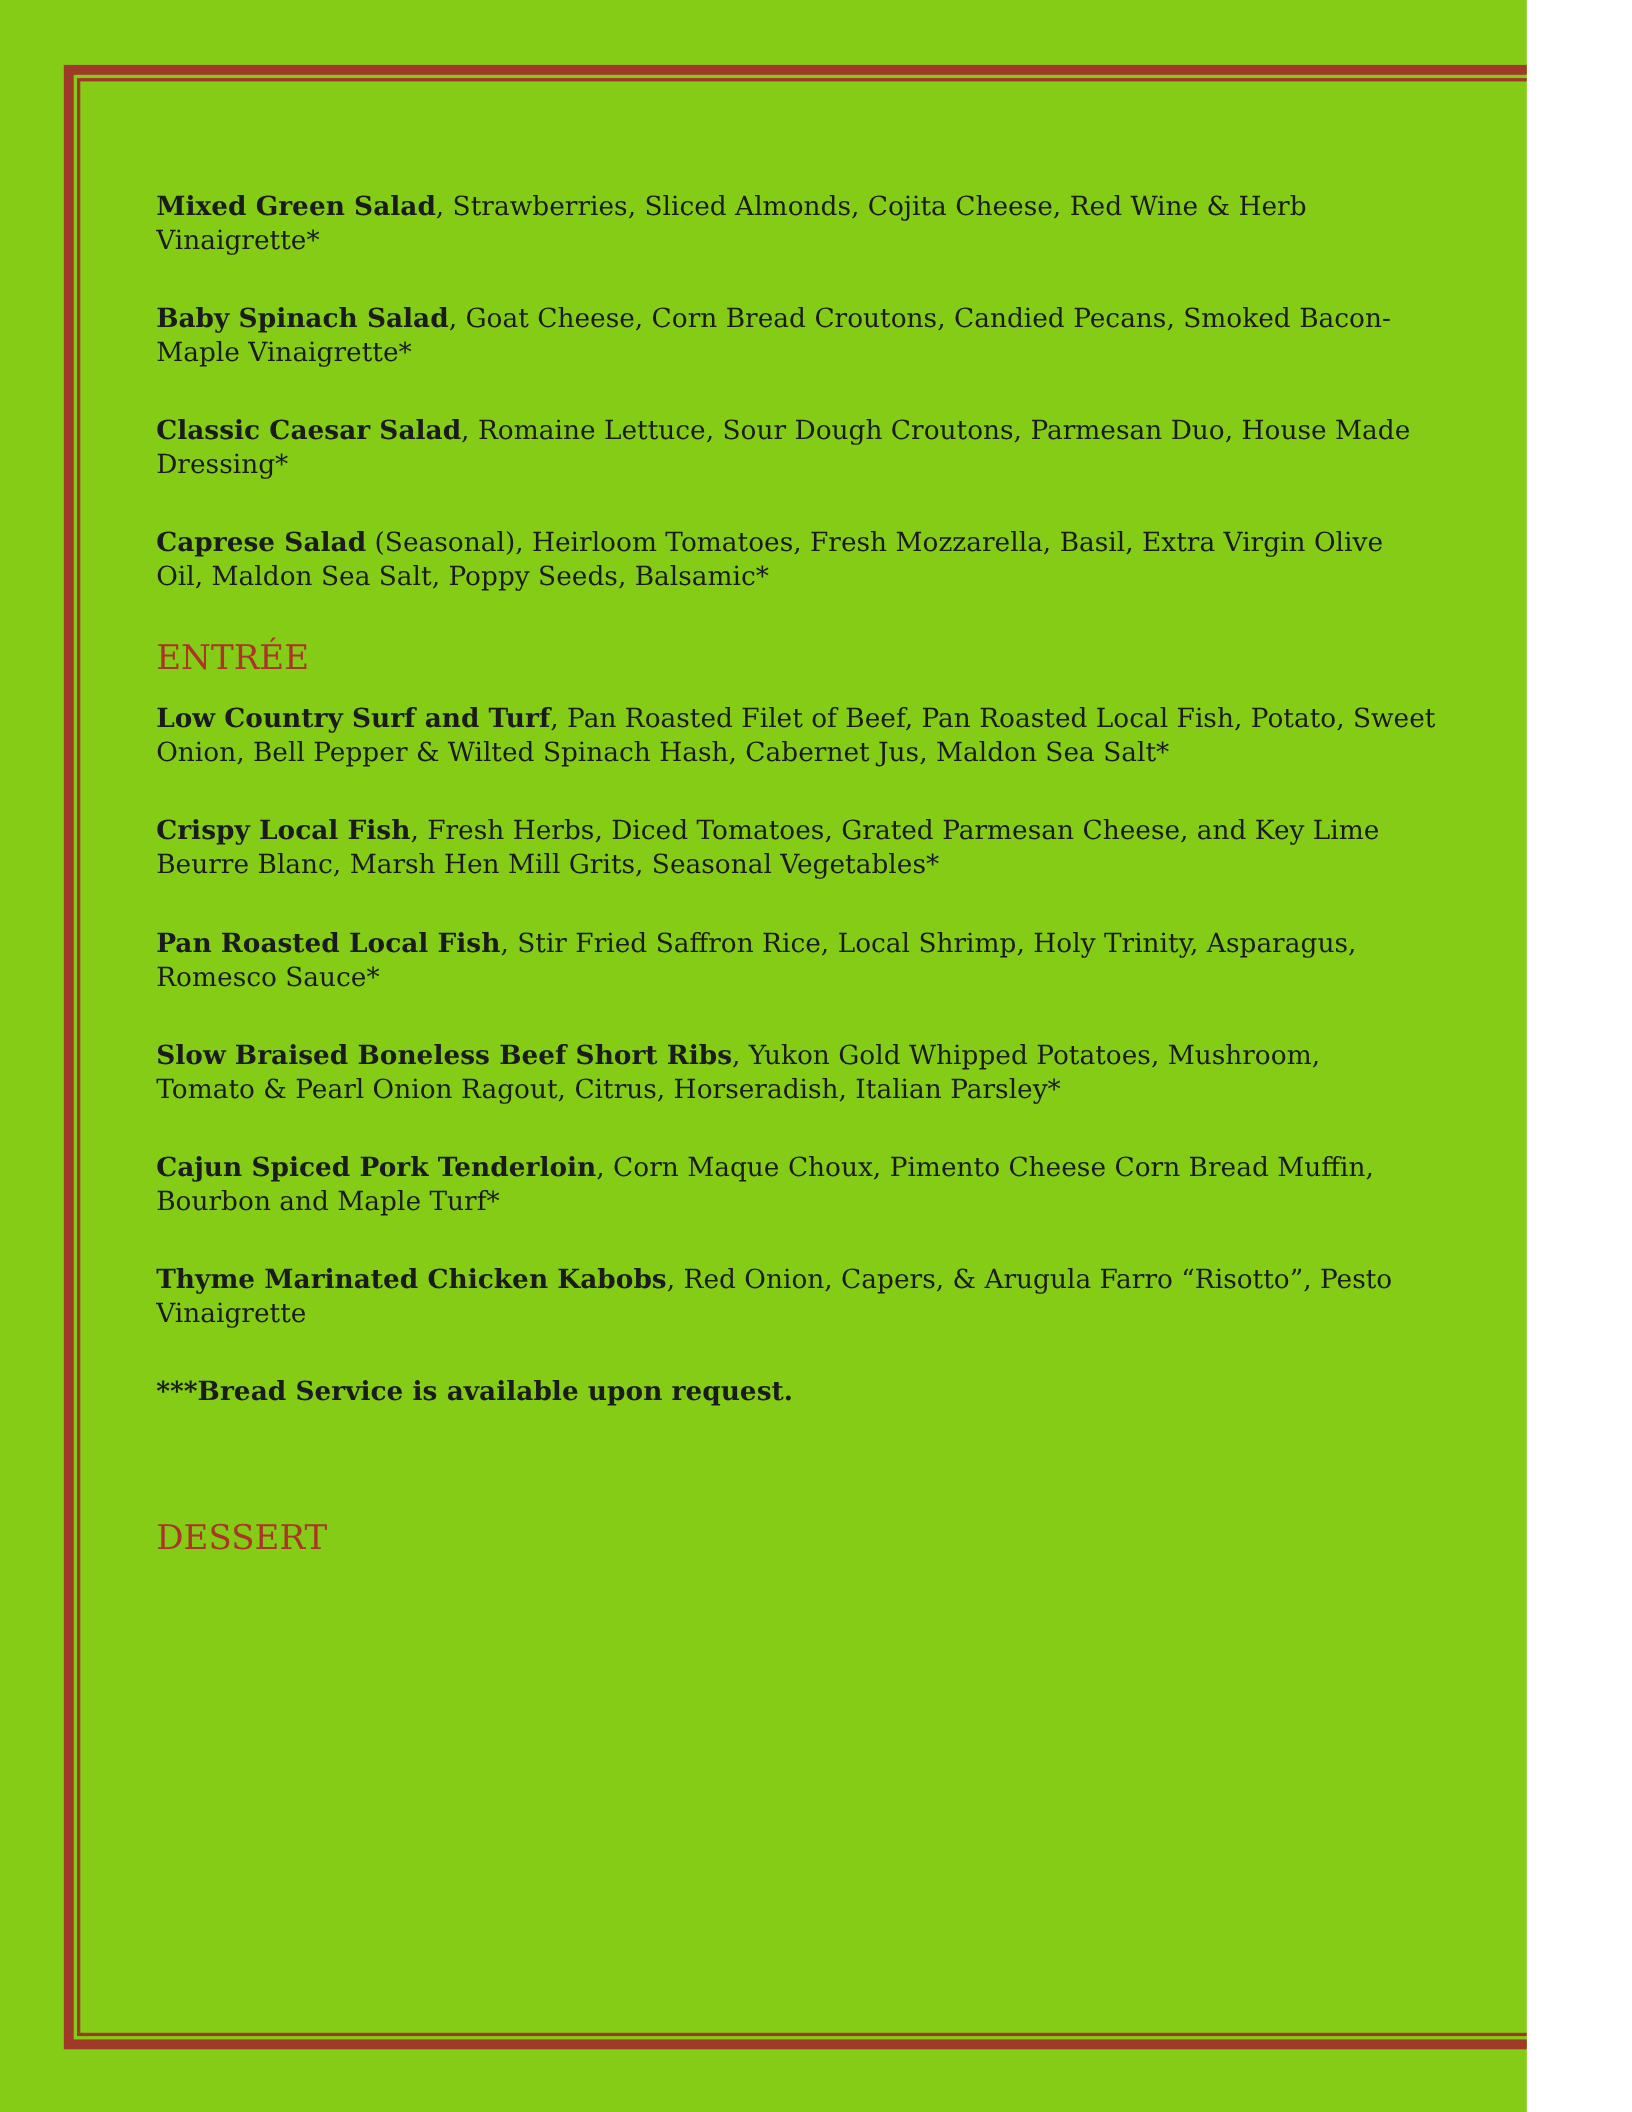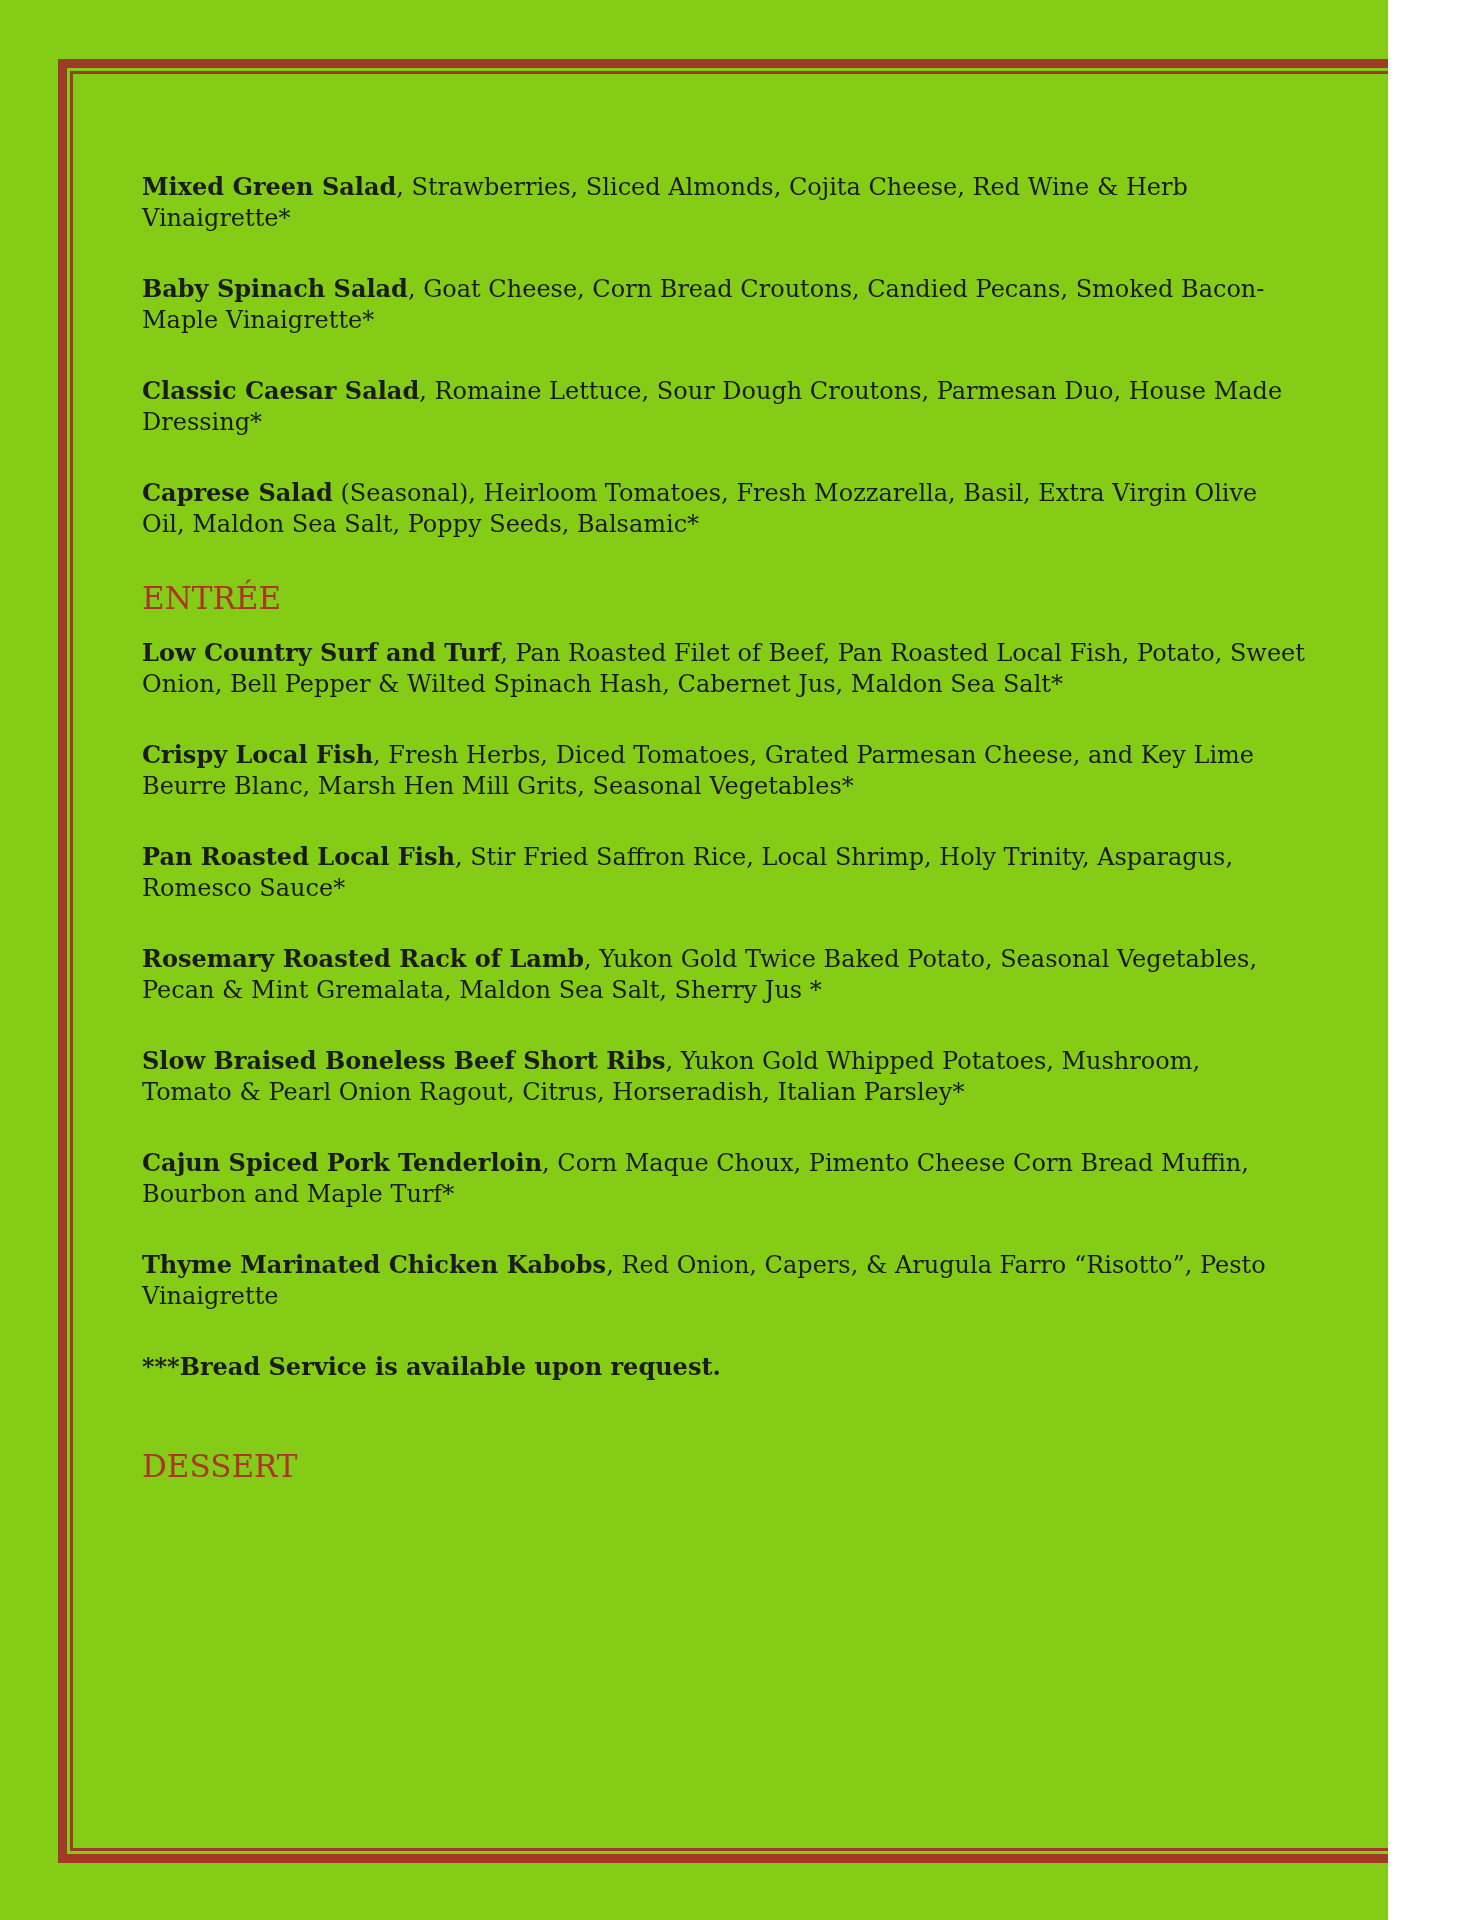--- a/index.html
+++ b/index.html
@@ -50,21 +50,21 @@
   h2.section-heading {
     font-family: "DejaVu Serif", "Liberation Serif", serif;
     color: #ab3526;
     font-size: 31px;
     line-height: 38px;
     font-weight: 400;
     margin: 0 0 20px 0;
     white-space: nowrap;
   }
   h2.dessert {
-    margin-top: 64px;
+    margin-top: 98px;
     margin-bottom: 51px;
   }
   .bread-note {
     margin: 0 0 39px 0;
     white-space: nowrap;
   }
   .single-line {
     margin: 0;
     white-space: nowrap;
   }
@@ -108,24 +108,20 @@
           <span class="line"><strong>Crispy Local Fish</strong><span>, Fresh Herbs, Diced Tomatoes, Grated Parmesan Cheese, and Key Lime</span></span><br>
           <span class="line">Beurre Blanc, Marsh Hen Mill Grits, Seasonal Vegetables*</span>
         </p>
 
         <p class="menu-item">
           <span class="line"><strong>Pan Roasted Local Fish</strong><span>, Stir Fried Saffron Rice, Local Shrimp, Holy Trinity, Asparagus,</span></span><br>
           <span class="line">Romesco Sauce*</span>
         </p>
 
 
-        <p class="menu-item">
-          <span class="line"><strong>Rosemary Roasted Rack of Lamb</strong><span>, Yukon Gold Twice Baked Potato, Seasonal Vegetables,</span></span><br>
-          <span class="line">Pecan &amp; Mint Gremalata, Maldon Sea Salt, Sherry Jus *</span>
-        </p>
 
         <p class="menu-item">
           <span class="line"><strong>Slow Braised Boneless Beef Short Ribs</strong><span>, Yukon Gold Whipped Potatoes, Mushroom,</span></span><br>
           <span class="line">Tomato &amp; Pearl Onion Ragout, Citrus, Horseradish, Italian Parsley*</span>
         </p>
 
         <p class="menu-item">
           <span class="line"><strong>Cajun Spiced Pork Tenderloin</strong><span>, Corn Maque Choux, Pimento Cheese Corn Bread Muffin,</span></span><br>
           <span class="line">Bourbon and Maple Turf*</span>
         </p>

